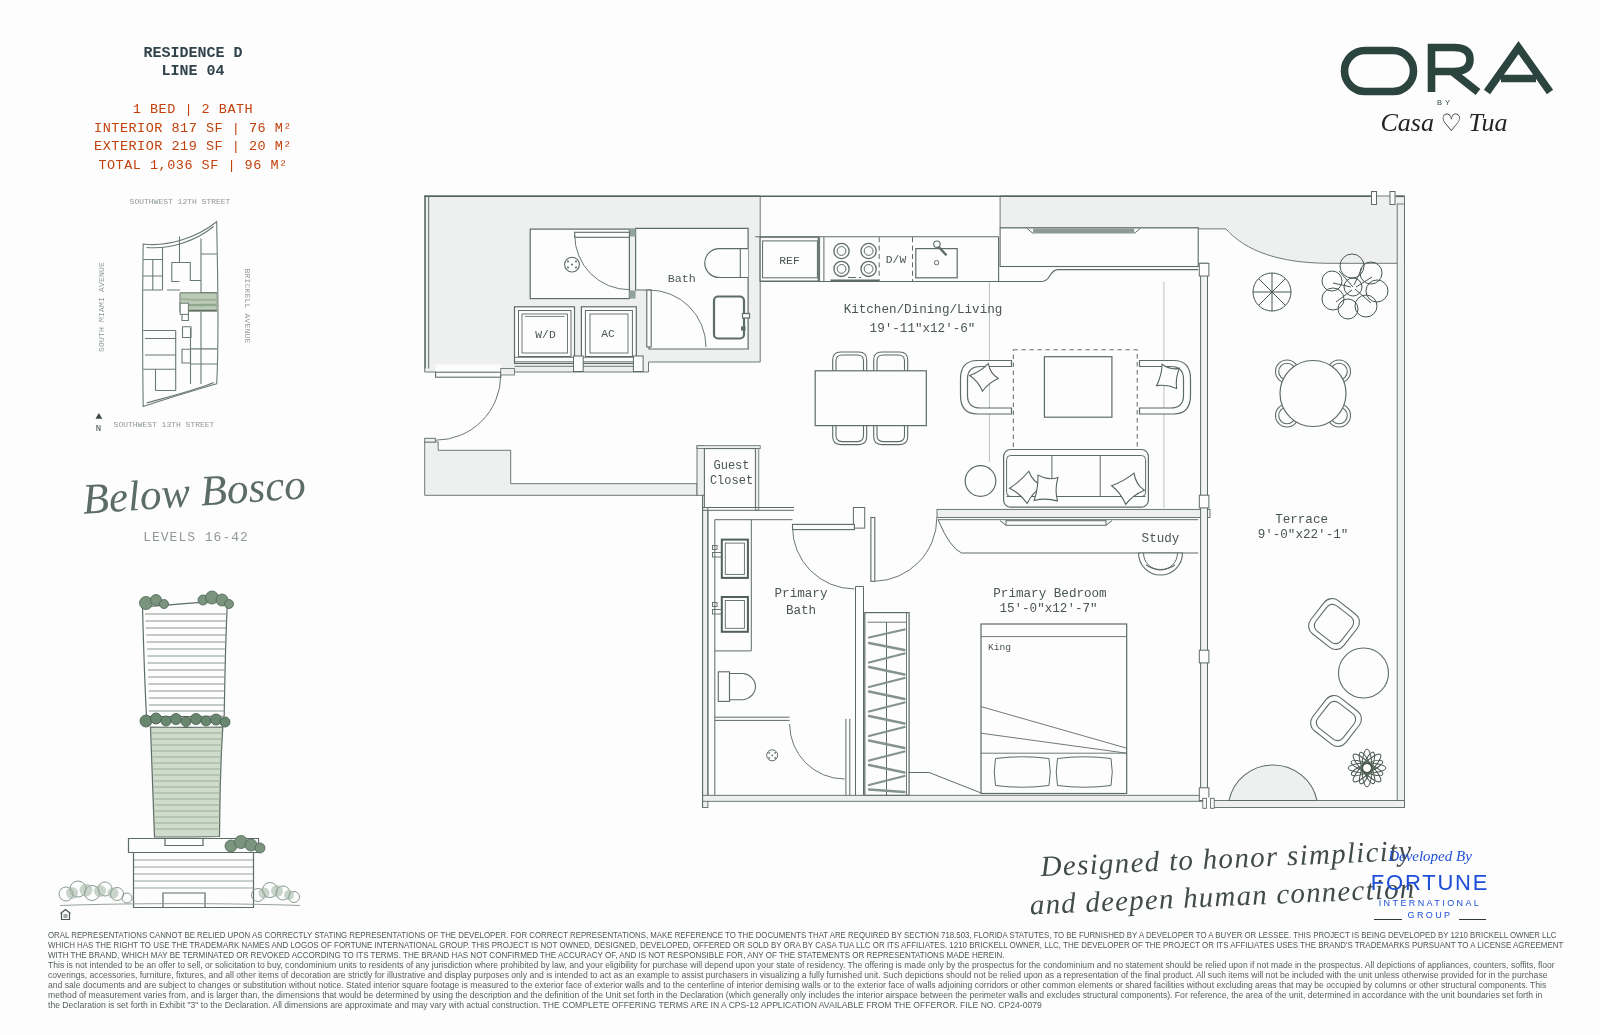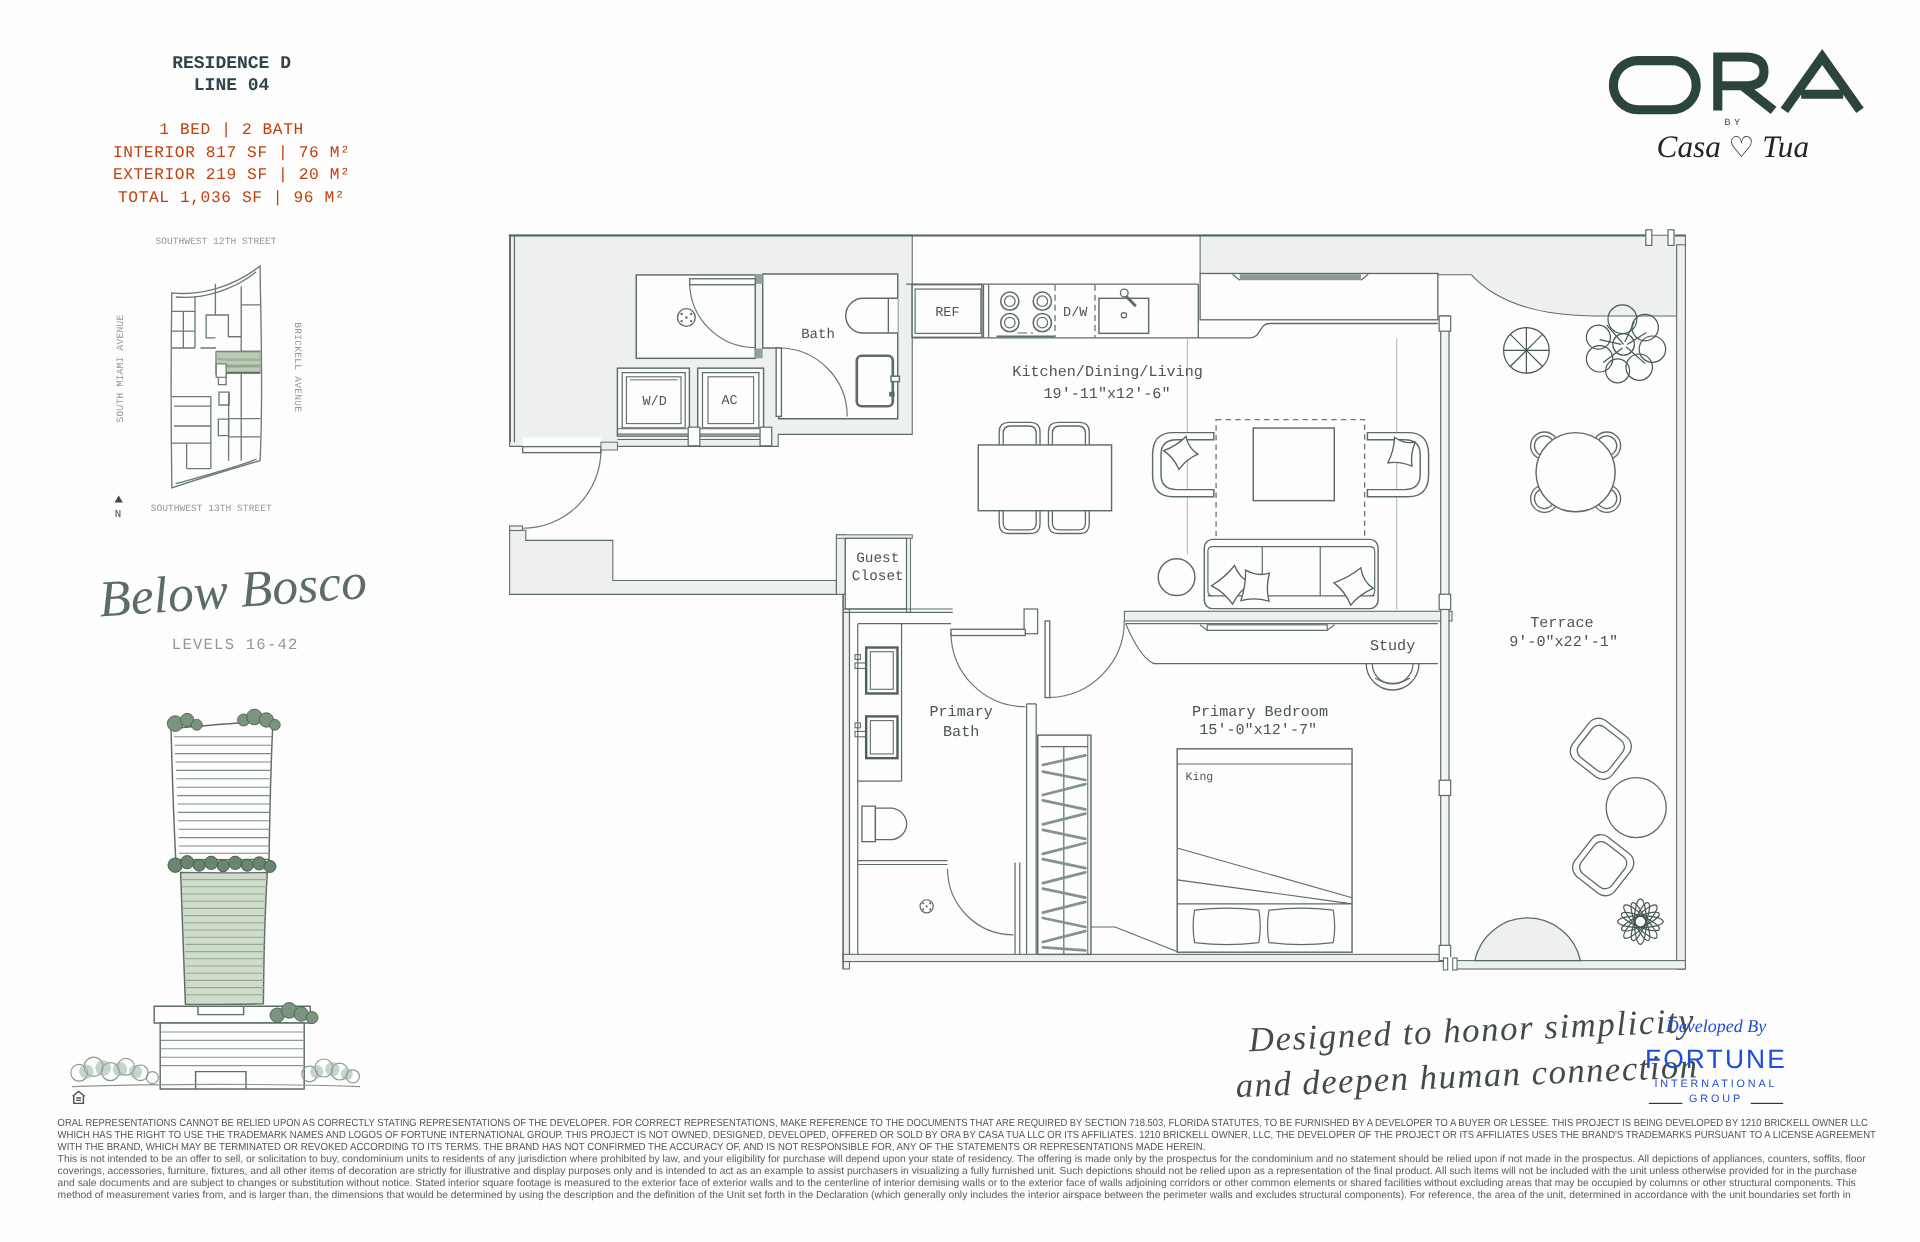--- a/index.html
+++ b/index.html
@@ -9,21 +9,21 @@
   .ctr{text-align:center;}
 </style>
 </head>
 <body>
 <div id="page">
 
   <div class="abs mono ctr" style="left:63px;top:45px;width:260px;color:#31434c;font-size:15px;font-weight:bold;letter-spacing:0;line-height:18.3px;">RESIDENCE D<br>LINE 04</div>
   <div class="abs mono ctr" style="left:33px;top:101px;width:320px;color:#c2410c;font-size:13.5px;letter-spacing:0.5px;line-height:18.6px;">1 BED | 2 BATH<br>INTERIOR 817 SF | 76 M²<br>EXTERIOR 219 SF | 20 M²<br>TOTAL 1,036 SF | 96 M²</div>
 
   <div class="abs mono ctr" style="left:80px;top:197px;width:200px;color:#8f9997;font-size:8px;letter-spacing:0;text-align:center;">SOUTHWEST 12TH STREET</div>
-  <div class="abs mono ctr" style="left:76px;top:420px;width:200px;color:#8f9997;font-size:8px;letter-spacing:0;">SOUTHWEST 13TH STREET</div>
+  <div class="abs mono ctr" style="left:64px;top:420px;width:200px;color:#8f9997;font-size:8px;letter-spacing:0;">SOUTHWEST 13TH STREET</div>
   <div class="abs mono" style="left:101px;top:307px;width:0;height:0;color:#8f9997;font-size:8px;letter-spacing:0.2px;">
       <span style="position:absolute;transform:translate(-50%,-50%) rotate(-90deg);white-space:nowrap;">SOUTH MIAMI AVENUE</span>
     </div>
   <div class="abs mono" style="left:247px;top:306px;width:0;height:0;color:#8f9997;font-size:8px;letter-spacing:0.2px;">
       <span style="position:absolute;transform:translate(-50%,-50%) rotate(90deg);white-space:nowrap;">BRICKELL AVENUE</span>
     </div>
 
   <svg class="abs" style="left:58px;top:446px;" width="290" height="95" viewBox="0 0 290 95">
     <text x="137" y="60" text-anchor="middle" transform="rotate(-4 137 60)" style="font-family:'Liberation Serif',serif;font-style:italic;font-size:43px;fill:#5c6c66;">Below Bosco</text>
   </svg>
@@ -451,15 +451,16 @@
   </div>
 
   <div class="abs" style="left:48px;top:930px;width:1520px;color:#4e5856;font-size:8.6px;line-height:10px;white-space:nowrap;">
     <div style="transform:scaleX(0.912);transform-origin:0 50%;">ORAL REPRESENTATIONS CANNOT BE RELIED UPON AS CORRECTLY STATING REPRESENTATIONS OF THE DEVELOPER. FOR CORRECT REPRESENTATIONS, MAKE REFERENCE TO THE DOCUMENTS THAT ARE REQUIRED BY SECTION 718.503, FLORIDA STATUTES, TO BE FURNISHED BY A DEVELOPER TO A BUYER OR LESSEE. THIS PROJECT IS BEING DEVELOPED BY 1210 BRICKELL OWNER LLC</div>
     <div style="transform:scaleX(0.923);transform-origin:0 50%;">WHICH HAS THE RIGHT TO USE THE TRADEMARK NAMES AND LOGOS OF FORTUNE INTERNATIONAL GROUP. THIS PROJECT IS NOT OWNED, DESIGNED, DEVELOPED, OFFERED OR SOLD BY ORA BY CASA TUA LLC OR ITS AFFILIATES. 1210 BRICKELL OWNER, LLC, THE DEVELOPER OF THE PROJECT OR ITS AFFILIATES USES THE BRAND'S TRADEMARKS PURSUANT TO A LICENSE AGREEMENT</div>
     <div style="transform:scaleX(0.934);transform-origin:0 50%;">WITH THE BRAND, WHICH MAY BE TERMINATED OR REVOKED ACCORDING TO ITS TERMS. THE BRAND HAS NOT CONFIRMED THE ACCURACY OF, AND IS NOT RESPONSIBLE FOR, ANY OF THE STATEMENTS OR REPRESENTATIONS MADE HEREIN.</div>
     <div style="color:#58615f;">This is not intended to be an offer to sell, or solicitation to buy, condominium units to residents of any jurisdiction where prohibited by law, and your eligibility for purchase will depend upon your state of residency. The offering is made only by the prospectus for the condominium and no statement should be relied upon if not made in the prospectus. All depictions of appliances, counters, soffits, floor</div>
     <div style="color:#58615f;">coverings, accessories, furniture, fixtures, and all other items of decoration are strictly for illustrative and display purposes only and is intended to act as an example to assist purchasers in visualizing a fully furnished unit. Such depictions should not be relied upon as a representation of the final product. All such items will not be included with the unit unless otherwise provided for in the purchase</div>
     <div style="color:#58615f;">and sale documents and are subject to changes or substitution without notice. Stated interior square footage is measured to the exterior face of exterior walls and to the centerline of interior demising walls or to the exterior face of walls adjoining corridors or other common elements or shared facilities without excluding areas that may be occupied by columns or other structural components. This</div>
     <div style="color:#58615f;">method of measurement varies from, and is larger than, the dimensions that would be determined by using the description and the definition of the Unit set forth in the Declaration (which generally only includes the interior airspace between the perimeter walls and excludes structural components). For reference, the area of the unit, determined in accordance with the unit boundaries set forth in</div>
+    <div style="color:#58615f;">the Declaration is set forth in Exhibit "3" to the Declaration. All dimensions are approximate and may vary with actual construction. THE COMPLETE OFFERING TERMS ARE IN A CPS-12 APPLICATION AVAILABLE FROM THE OFFEROR. FILE NO. CP24-0079</div>
   </div>
 
 </div>
 
 </body></html>

